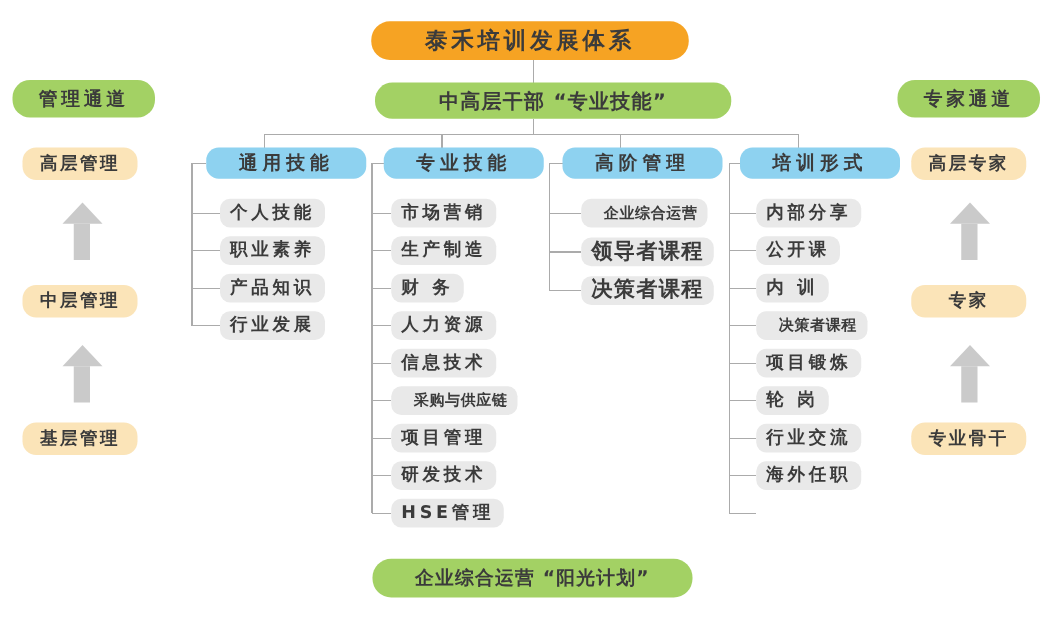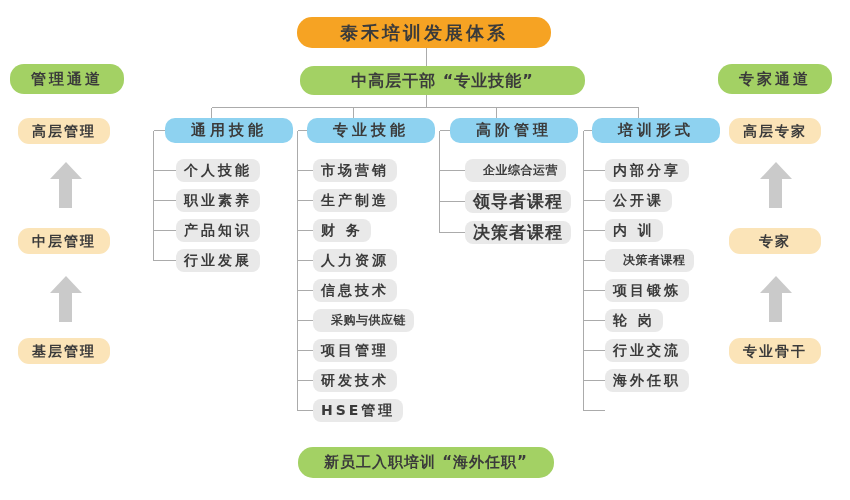--- a/index.html
+++ b/index.html
@@ -77,21 +77,21 @@
       M450 130.5 H439.5  M439.5 130.5 V232.5
       M439.5 170.5 H465  M439.5 201.5 H465  M439.5 232.5 H465
       M592 130.5 H583.5  M583.5 130.5 V410.5
       M583.5 170.5 H605  M583.5 200.5 H605  M583.5 230.5 H605  M583.5 260.5 H605
       M583.5 290.5 H605  M583.5 320.5 H605  M583.5 350.5 H605  M583.5 380.5 H605  M583.5 410.5 H605
     "></path>
   </svg>
 
   <div class="box root">泰禾培训发展体系</div>
   <div class="box plan plan-top">中高层干部 “专业技能”</div>
-  <div class="box plan plan-bottom">新员工入职培训 “海外任职”</div>
+  <div class="box plan plan-bottom">企业综合运营 “阳光计划”</div>
 
   <div class="box chan" style="left:10px;top:64px">管理通道</div>
   <div class="box level" style="left:18px;top:118px">高层管理</div>
   <div class="arrow" style="left:49px;top:162px">
     <div class="head"></div>
     <div class="stem"></div>
   </div>
   <div class="box level" style="left:18px;top:228px">中层管理</div>
   <div class="arrow" style="left:49px;top:276px">
     <div class="head"></div>

